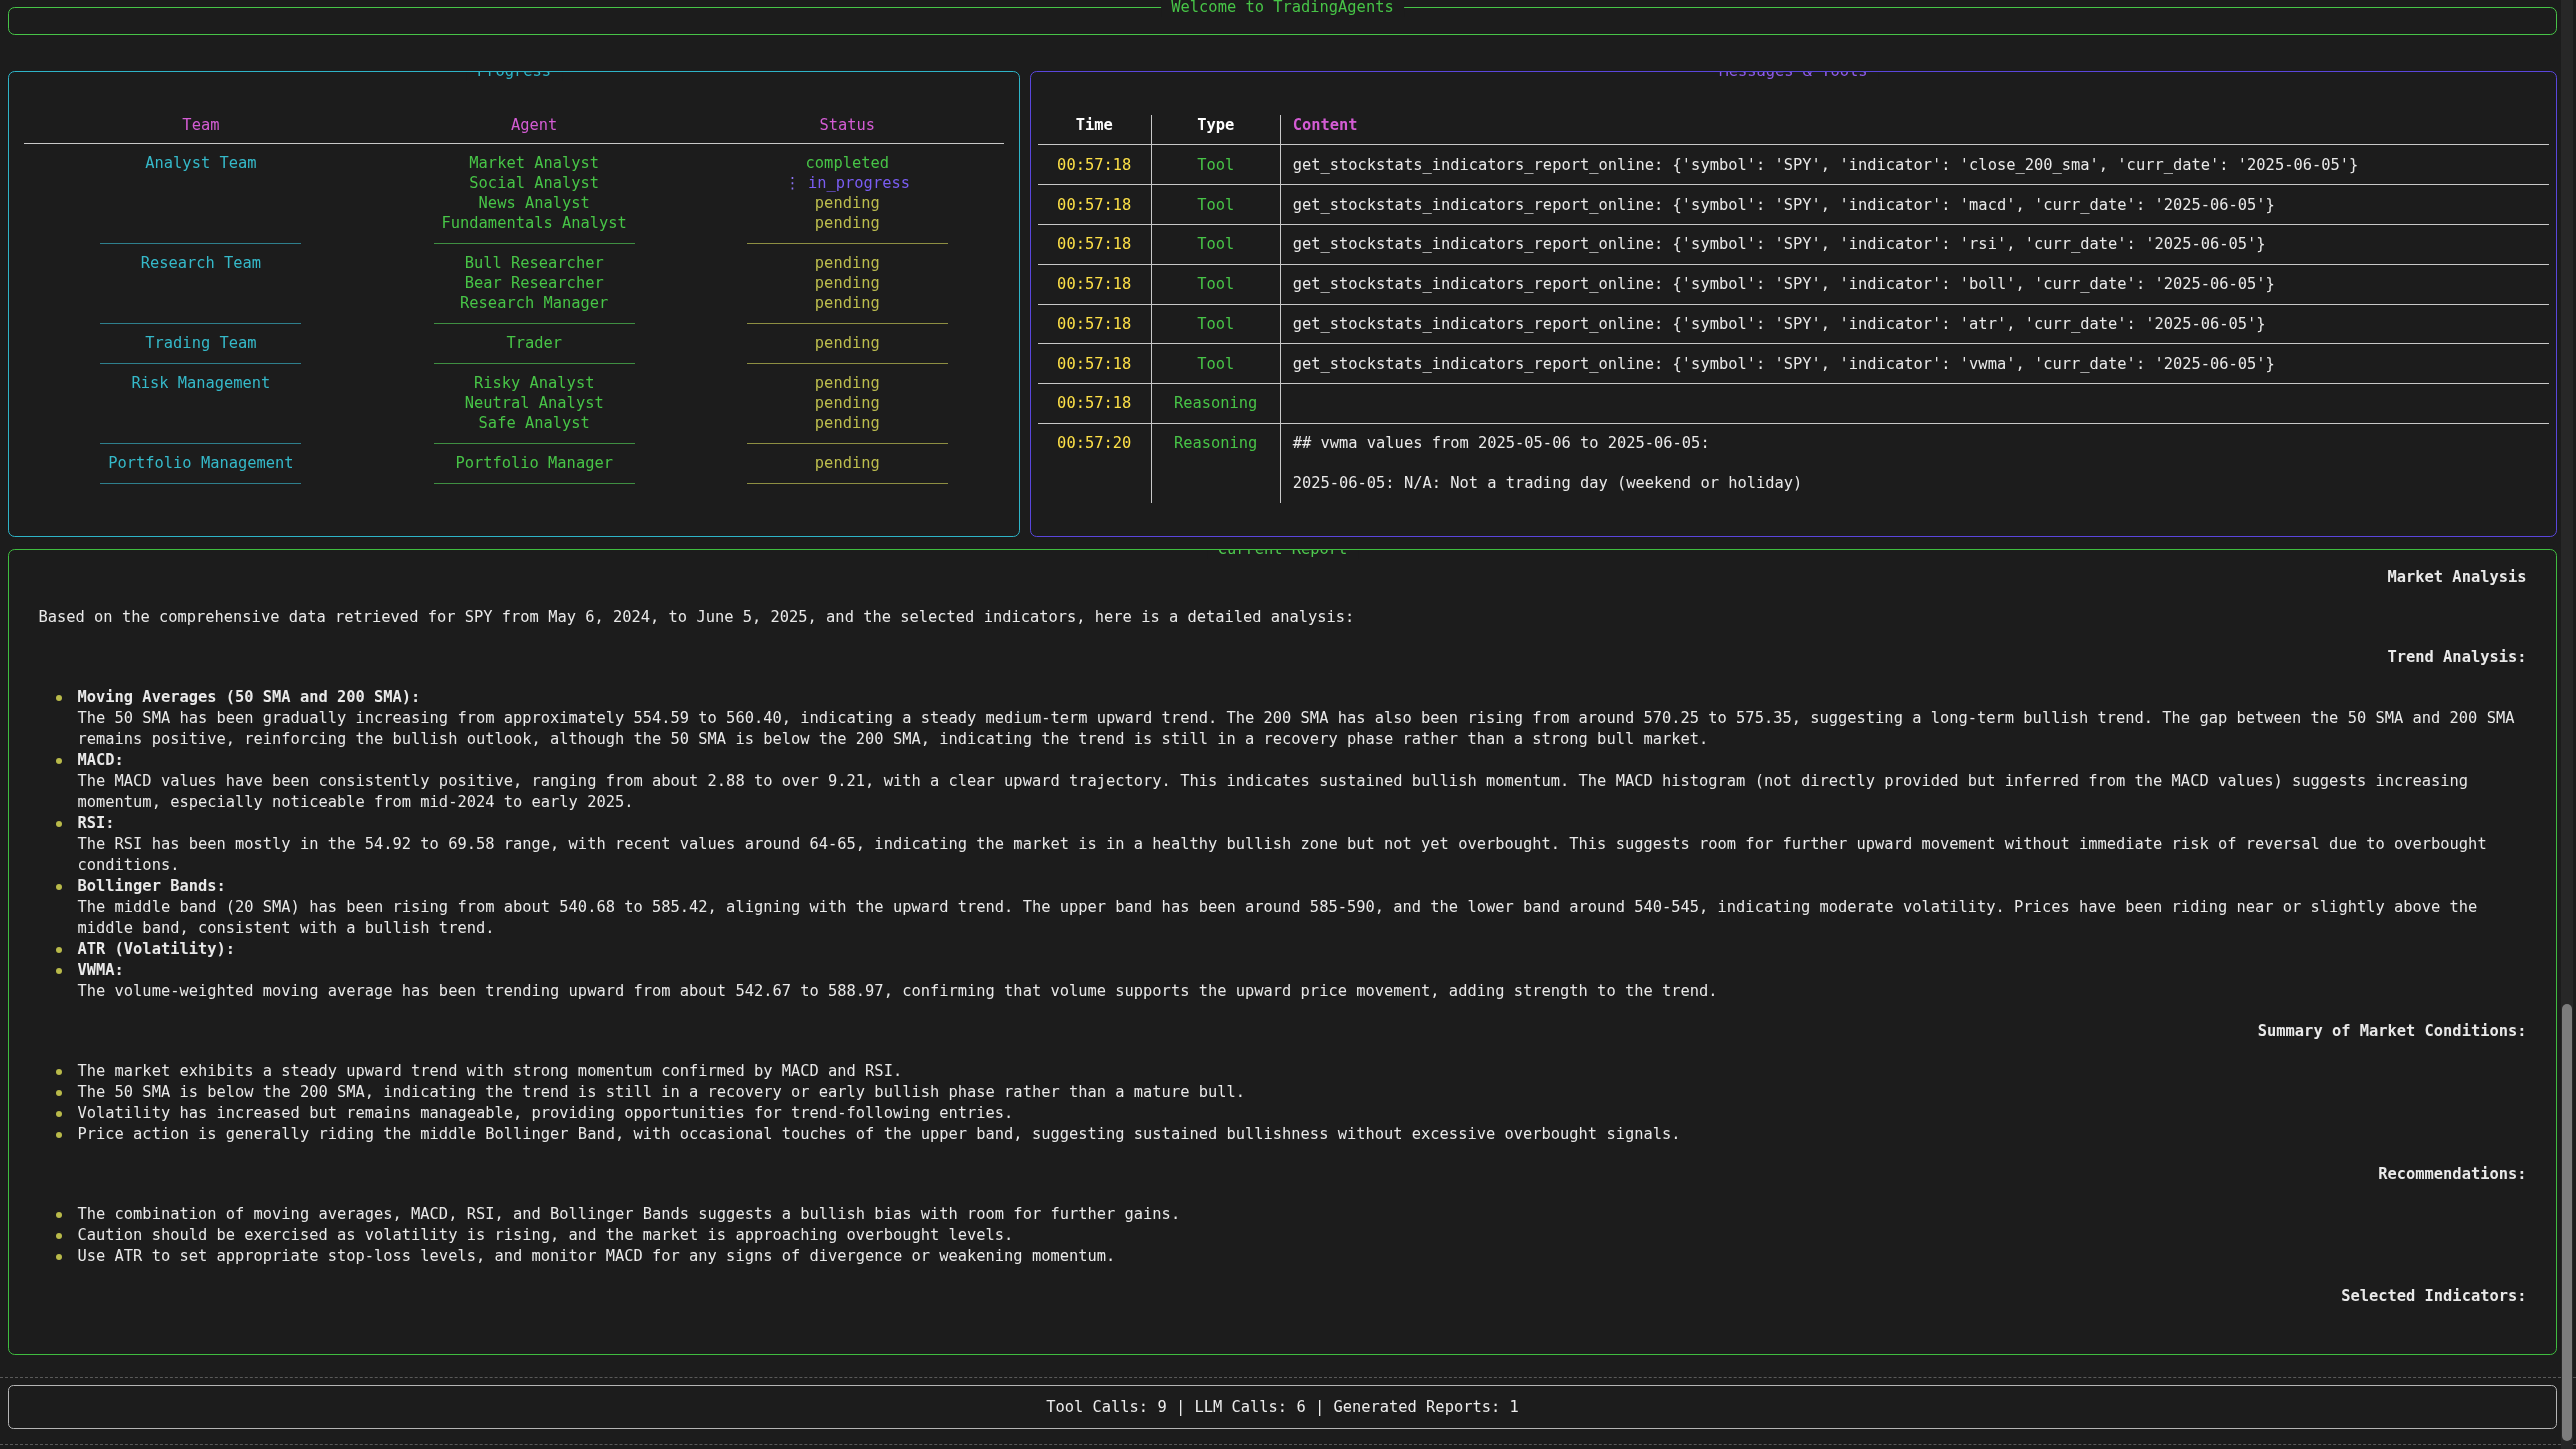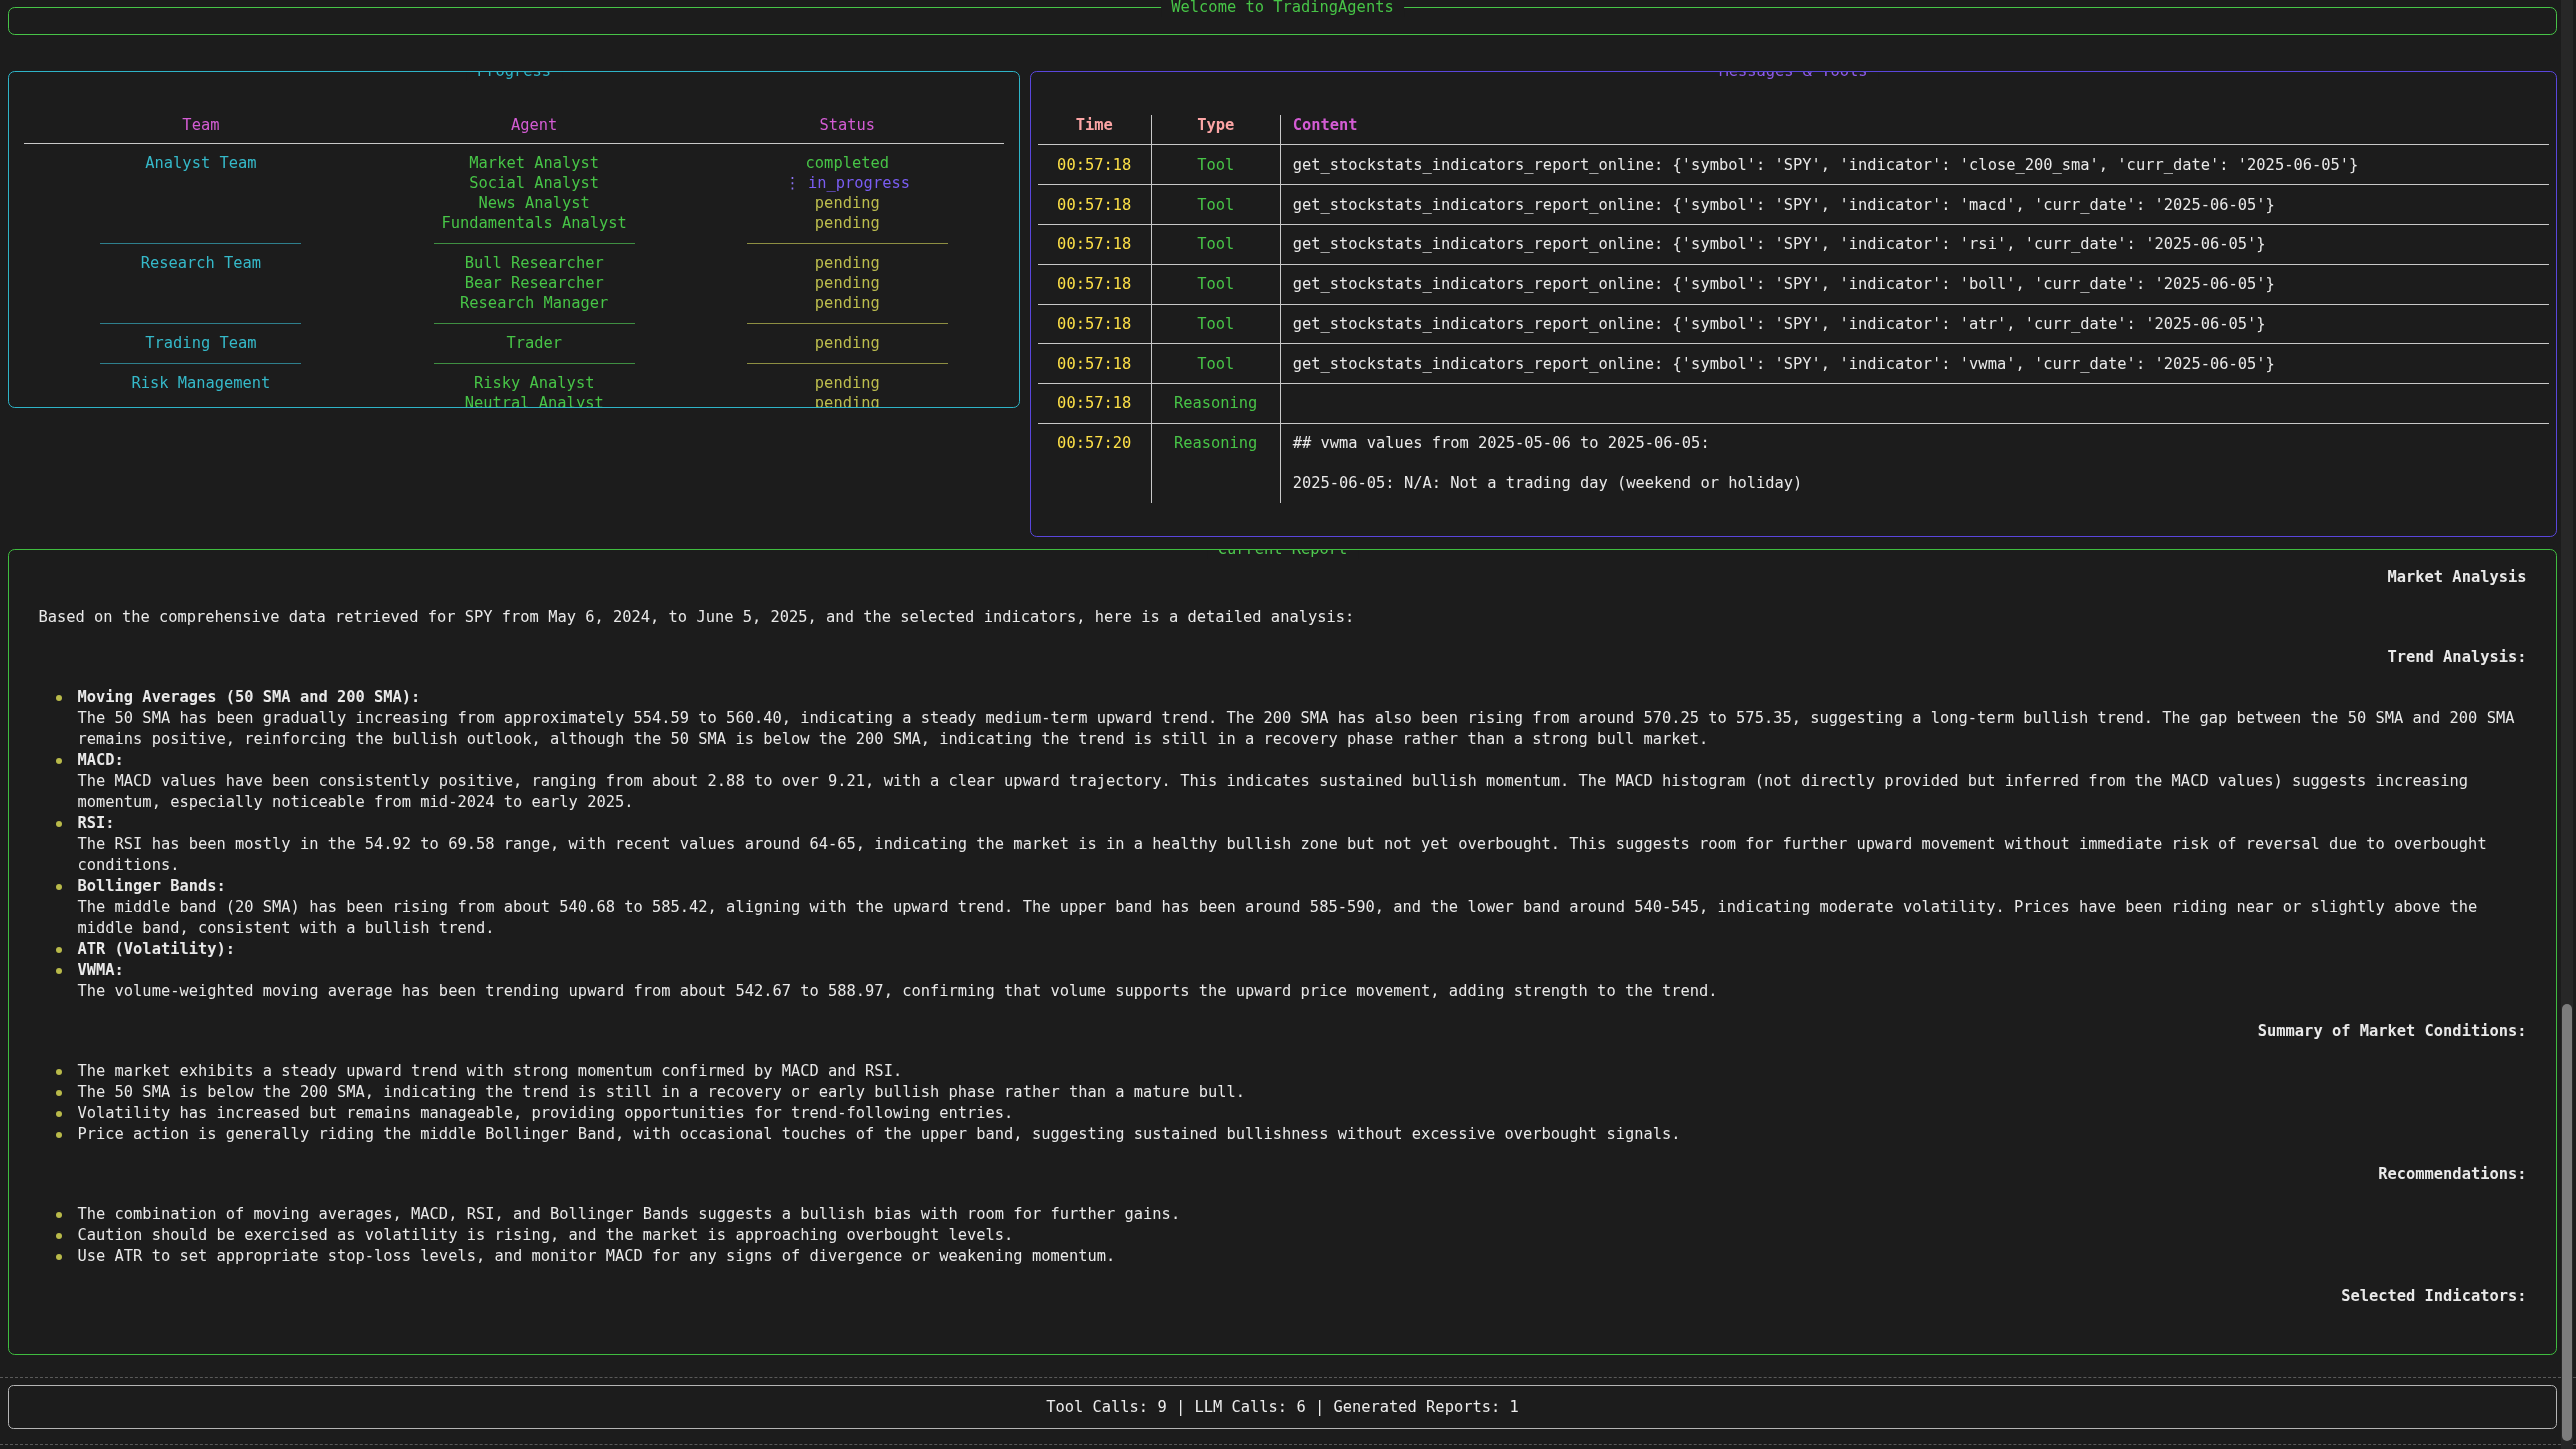--- a/index.html
+++ b/index.html
@@ -11,21 +11,21 @@
   }
   .panel{position:absolute;border:1.3px solid;border-radius:6.7px}
   .panel-title{
     position:absolute;top:-10.7px;left:50%;transform:translateX(-50%);
     background:#1c1c1c;padding:0 10.7px;white-space:nowrap;line-height:20px;
   }
   
   .welcome{left:8px;top:6.7px;width:2549px;height:28px;border-color:#47c447}
   .welcome .panel-title{color:#47c447}
   
-  .progress{left:8px;top:71px;width:1012px;height:337px;border-color:#2eb4c7;overflow:hidden}
+  .progress{left:8px;top:71px;width:1012px;height:466px;border-color:#2eb4c7;overflow:hidden}
   .progress .panel-title{color:#2eb4c7}
   .ptable{margin-top:43px}
   .prow{display:grid;grid-template-columns:38% 28% 34%;line-height:20px}
   .pc{text-align:center}
   .phead{font-weight:normal;color:#d45cd4}
   .prule{border-top:1.3px solid #c9c9c9;margin:8px 14.8px 9.4px 14.8px}
   .team{color:#35b9c9}
   .agent{color:#47c447}
   .st-completed{color:#47c447}
   .st-progress{color:#7a5df2}
@@ -40,21 +40,21 @@
   .messages{left:1030px;top:71px;width:1527px;height:466px;border-color:#5a46dc;overflow:hidden}
   .messages .panel-title{color:#8e5ce8}
   .mtable{margin:43px 6.7px 0 6.7px}
   .mrow{display:grid;grid-template-columns:114px 129px 1fr;border-bottom:1.3px solid #c9c9c9}
   .mrow:last-child{border-bottom:none}
   .mc{line-height:20px;padding-top:9.4px;padding-bottom:9.4px}
   .mhead .mc{padding-top:0;padding-bottom:9.4px;font-weight:bold;color:#d45cd4}
   .mtime{text-align:center;color:#fde047;border-right:1.3px solid #c9c9c9}
   .mtype{text-align:center;color:#47c447;border-right:1.3px solid #c9c9c9}
   .mcontent{padding-left:12px;white-space:pre-wrap}
-  .mhead .mtime,.mhead .mtype{color:#fca5a5}
+  .mhead .mtime,.mhead .mtype{color:#ffffff}
   
   .report{left:8px;top:549px;width:2549px;height:806px;border-color:#3fbc3f;overflow:hidden}
   .report .panel-title{color:#4ec94e}
   .rep-body{padding:17.4px 29.5px 0 29.5px;line-height:21px}
   .rep-h{font-weight:bold;text-align:right;margin:19px 0}
   .rep-h.first{margin-top:0}
   .blist{list-style:none}
   .bullet{display:flex}
   .dot{flex:0 0 23px;margin-left:16px;position:relative}
   .dot::before{content:"";position:absolute;left:1.3px;top:7.4px;width:6.7px;height:6.7px;border-radius:50%;background:#b9ba4a}

